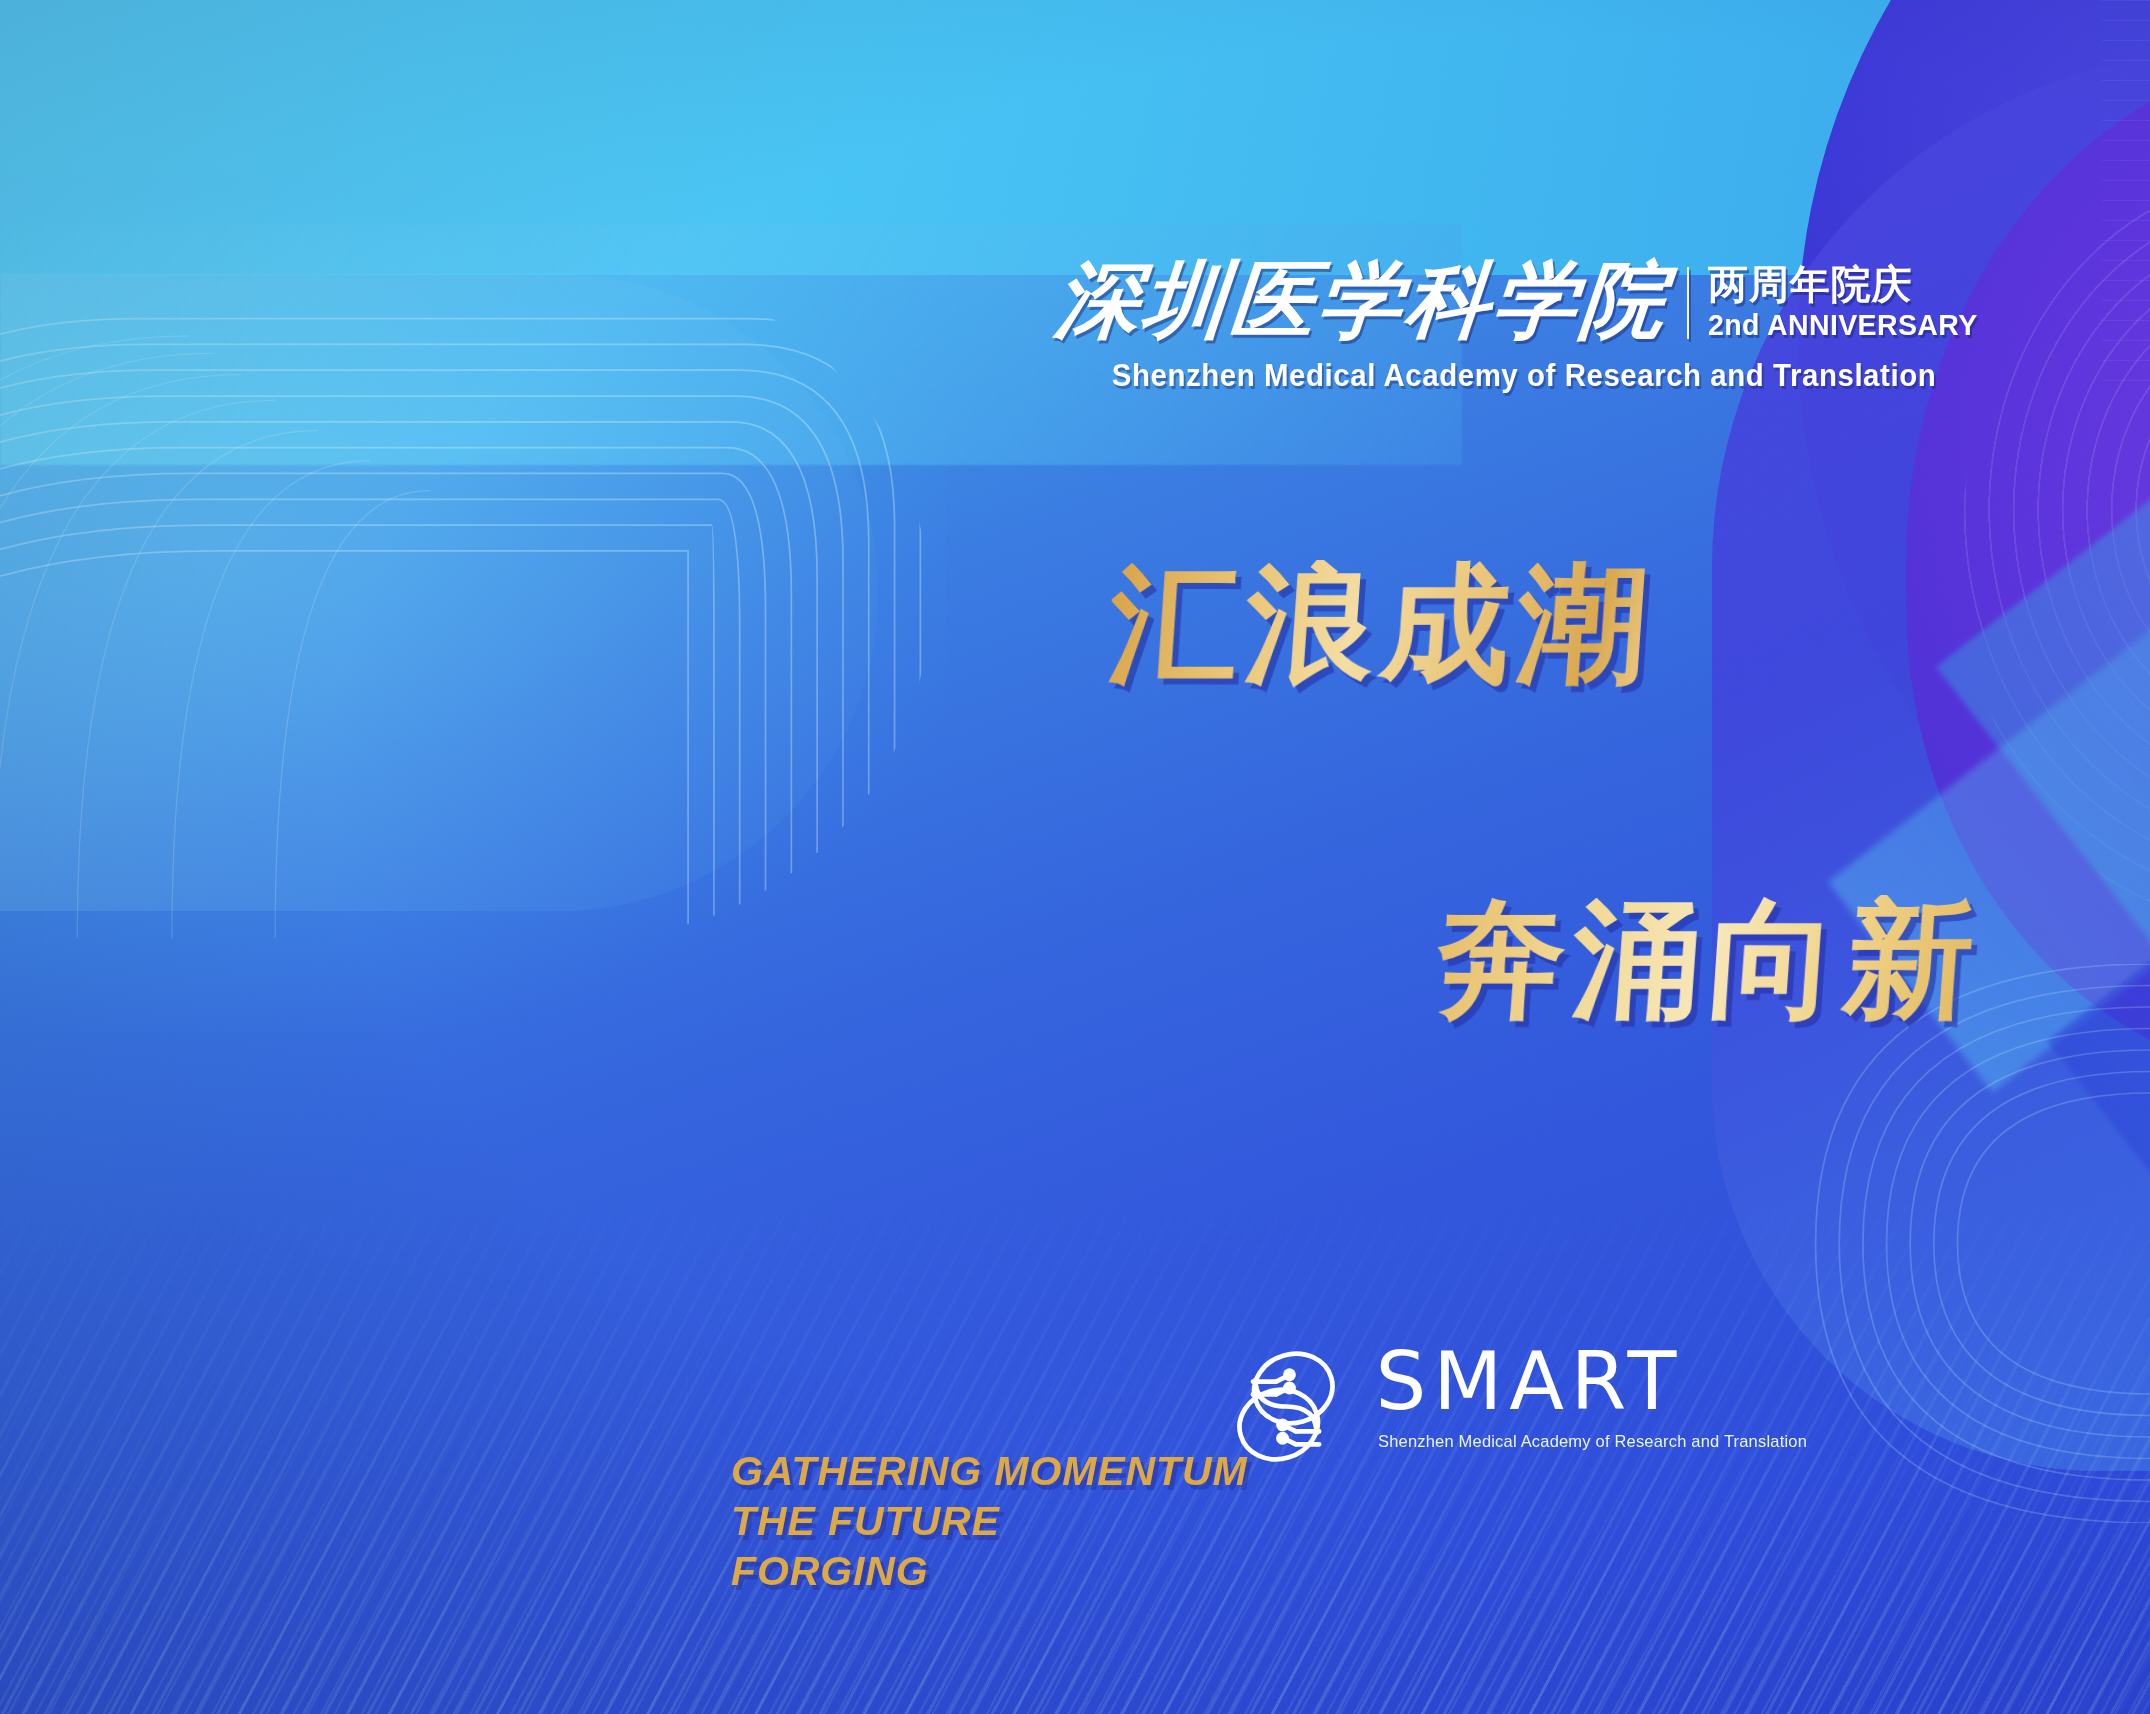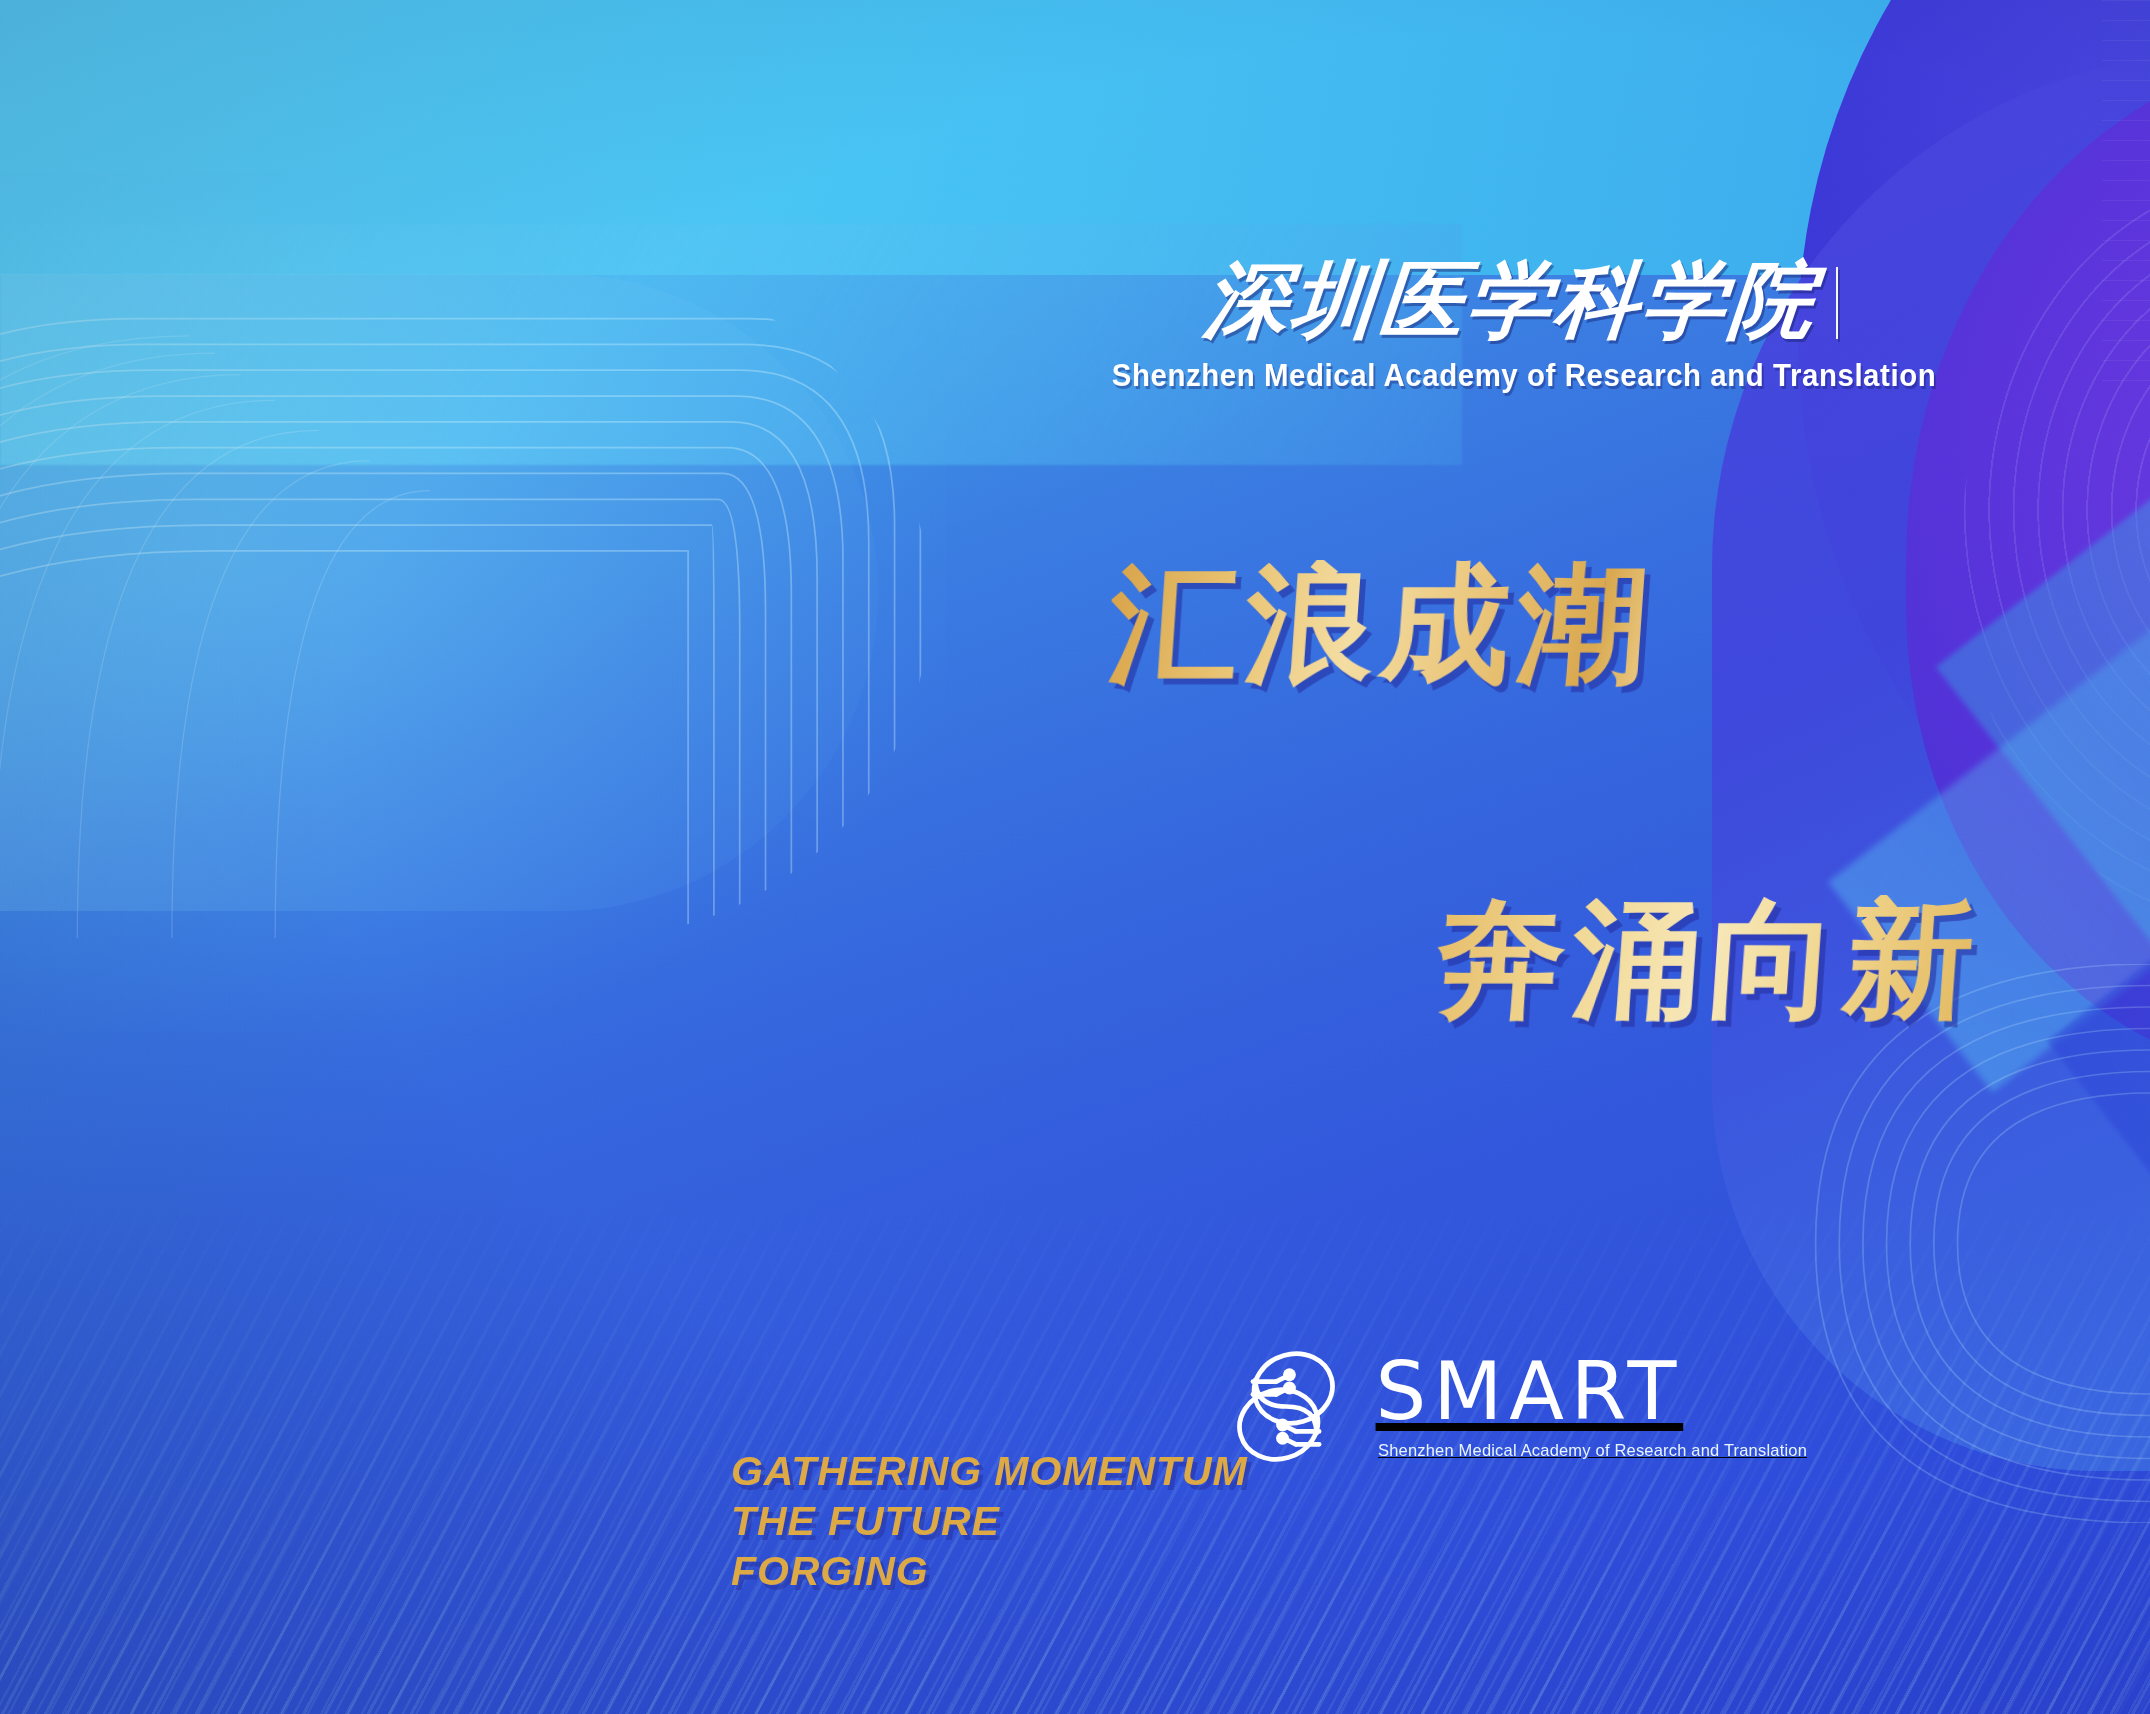--- a/index.html
+++ b/index.html
@@ -324,21 +324,21 @@
     filter:drop-shadow(4.7px 5.2px 0 rgba(36,46,160,.50));
   }
   .tagline div{white-space:nowrap;}
 
   
   .logo{
     position:absolute;
     left:0; right:0; top:1342px;
     display:flex; justify-content:center; align-items:flex-start;
   }
-  .logo-inner{display:flex; align-items:center; gap:32px;text-decoration:underline;}
+  .logo-inner{display:flex; align-items:flex-start; gap:32px;}
   .logo-mark{width:116px;height:129px;flex:0 0 auto;}
   .logo-txt{display:flex;flex-direction:column;}
   .logo-word{
     color:#ffffff;
     font-size:80px;
     font-weight:400;
     letter-spacing:6.9px;
     line-height:1;
     font-family:"DejaVu Sans","Liberation Sans",sans-serif;
   }
@@ -423,20 +423,24 @@
   <div class="halftone-br"></div>
   <div class="grain"></div>
   <div class="vignette"></div>
 
   <div class="content">
 
     <div class="lockup">
       <div class="lockup-row">
         <div class="cn-calli">深圳医学科学院</div>
         <div class="lockup-divider"></div>
+        <div class="anniv">
+          <div class="anniv-cn">两周年院庆</div>
+          <div class="anniv-en">2nd ANNIVERSARY</div>
+        </div>
       </div>
       <div class="lockup-en">Shenzhen Medical Academy of Research and Translation</div>
     </div>
 
     <div class="headline">
       <div class="gold-line gold-line-1">汇浪成潮</div>
       <div class="gold-line gold-line-2">奔涌向新</div>
       <div class="tagline">
         <div>GATHERING MOMENTUM</div>
         <div>THE FUTURE</div>

